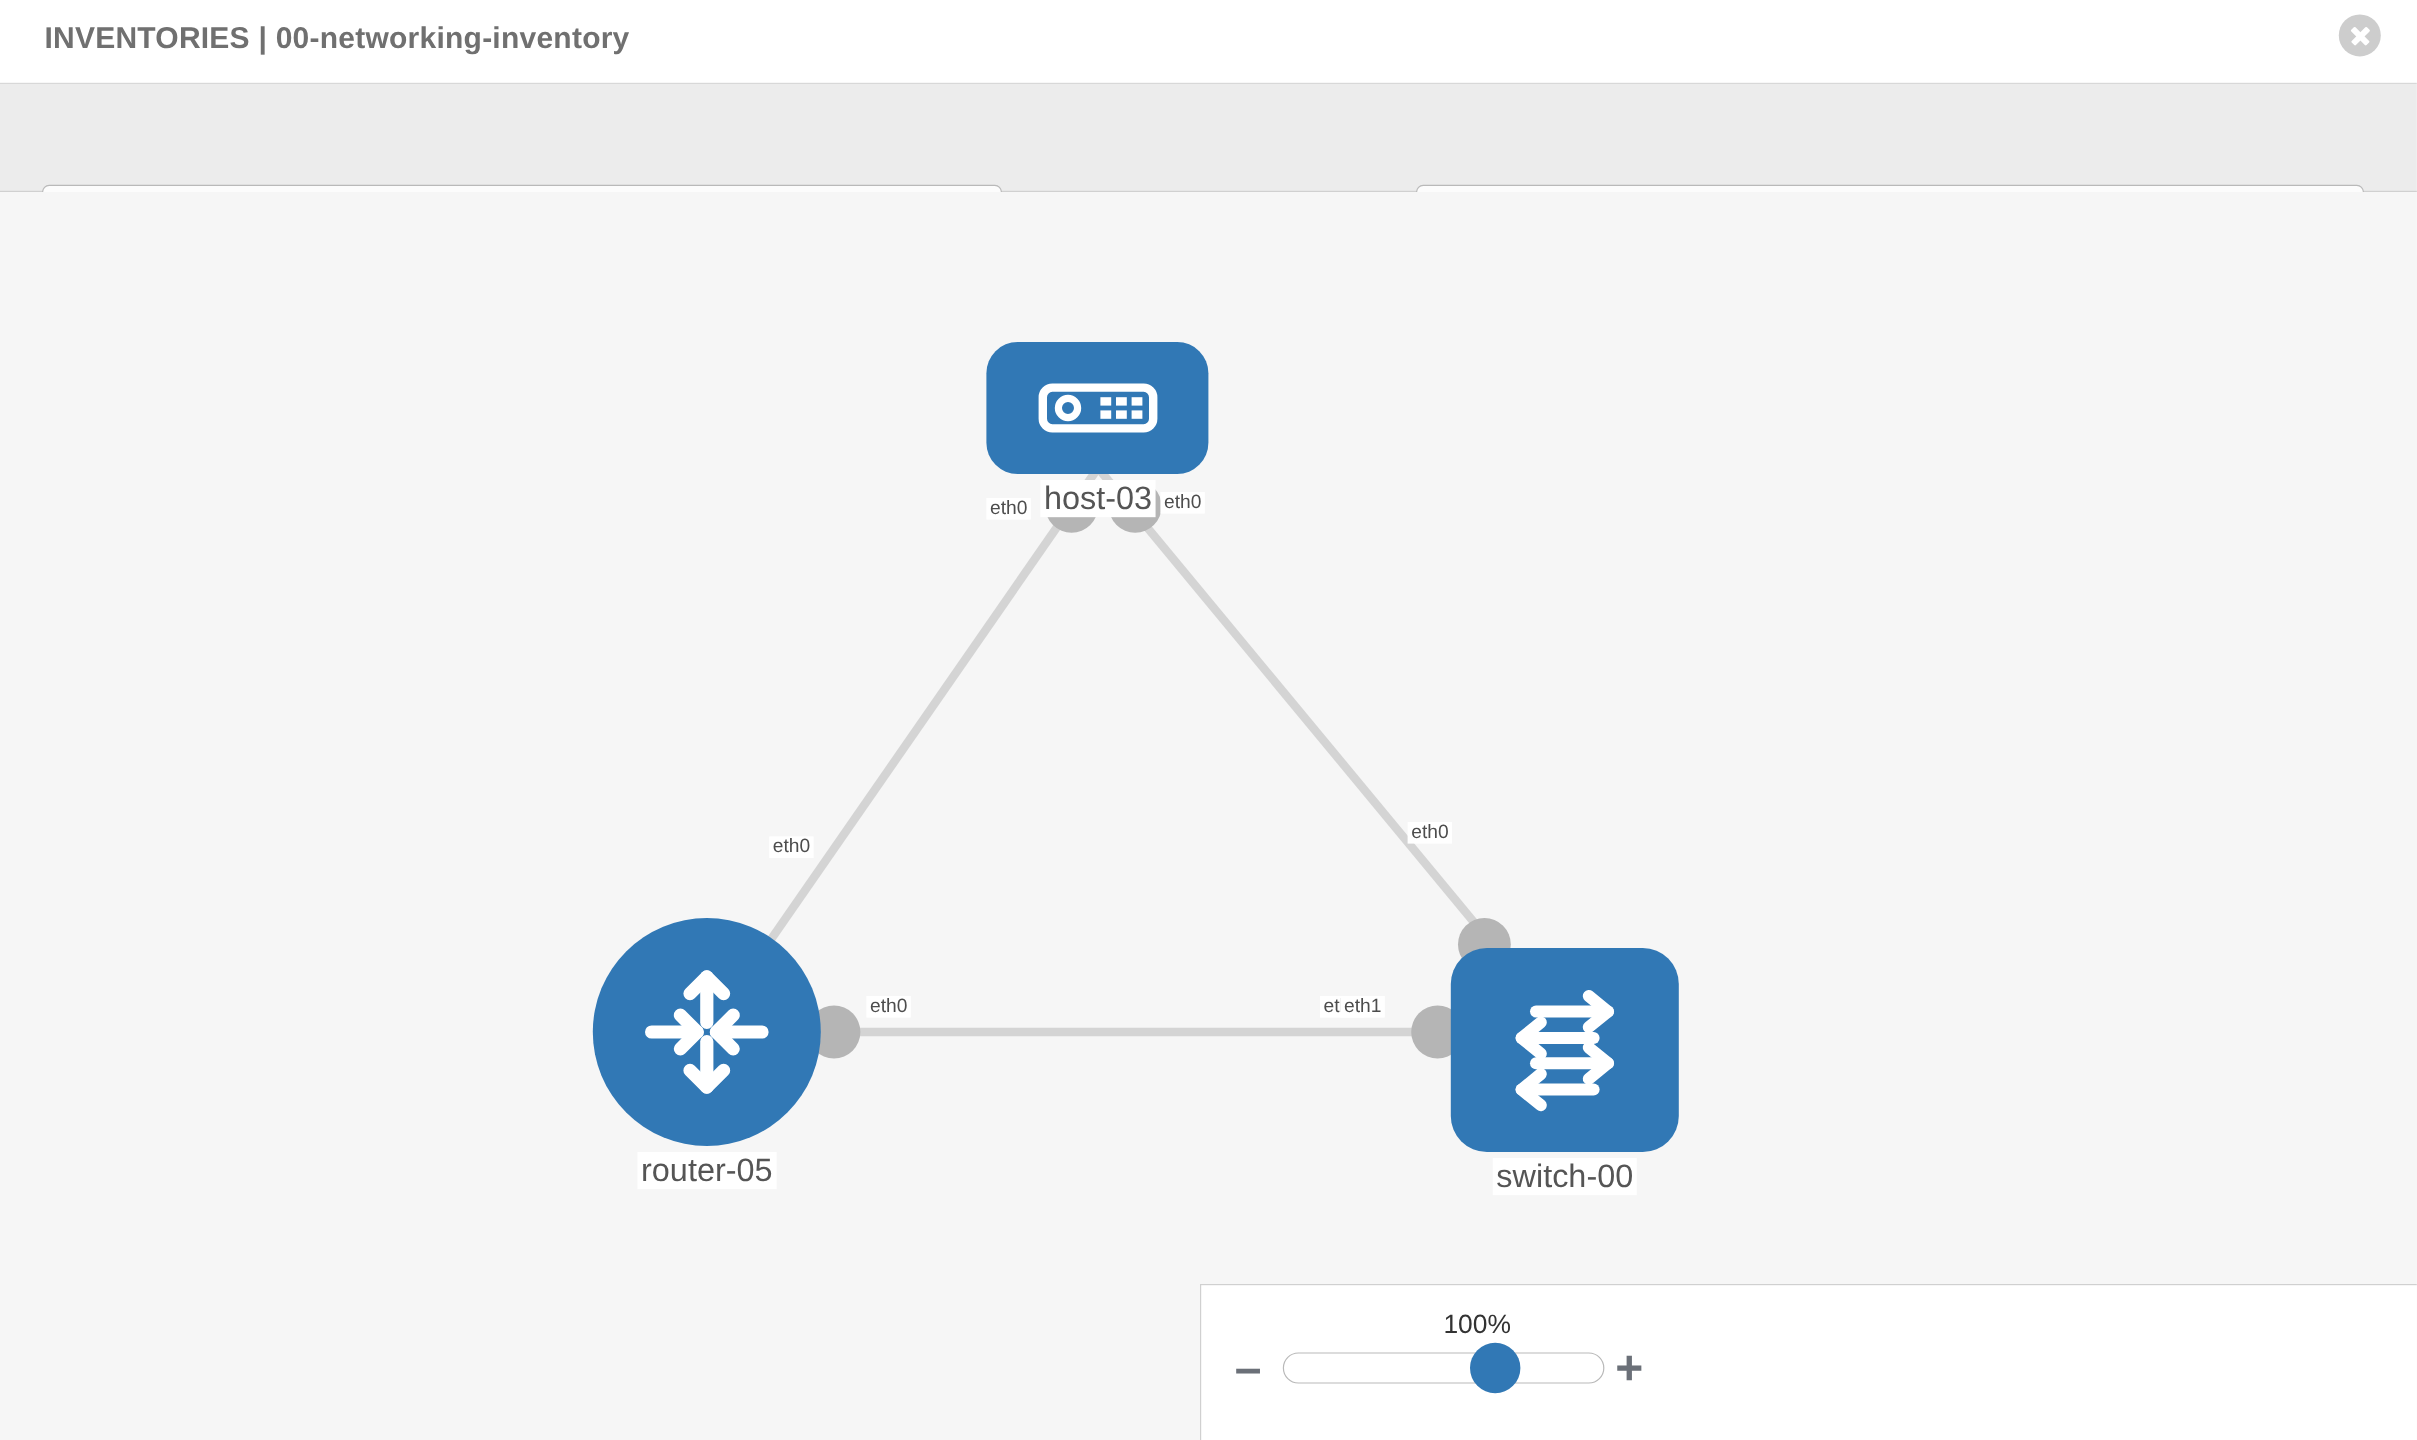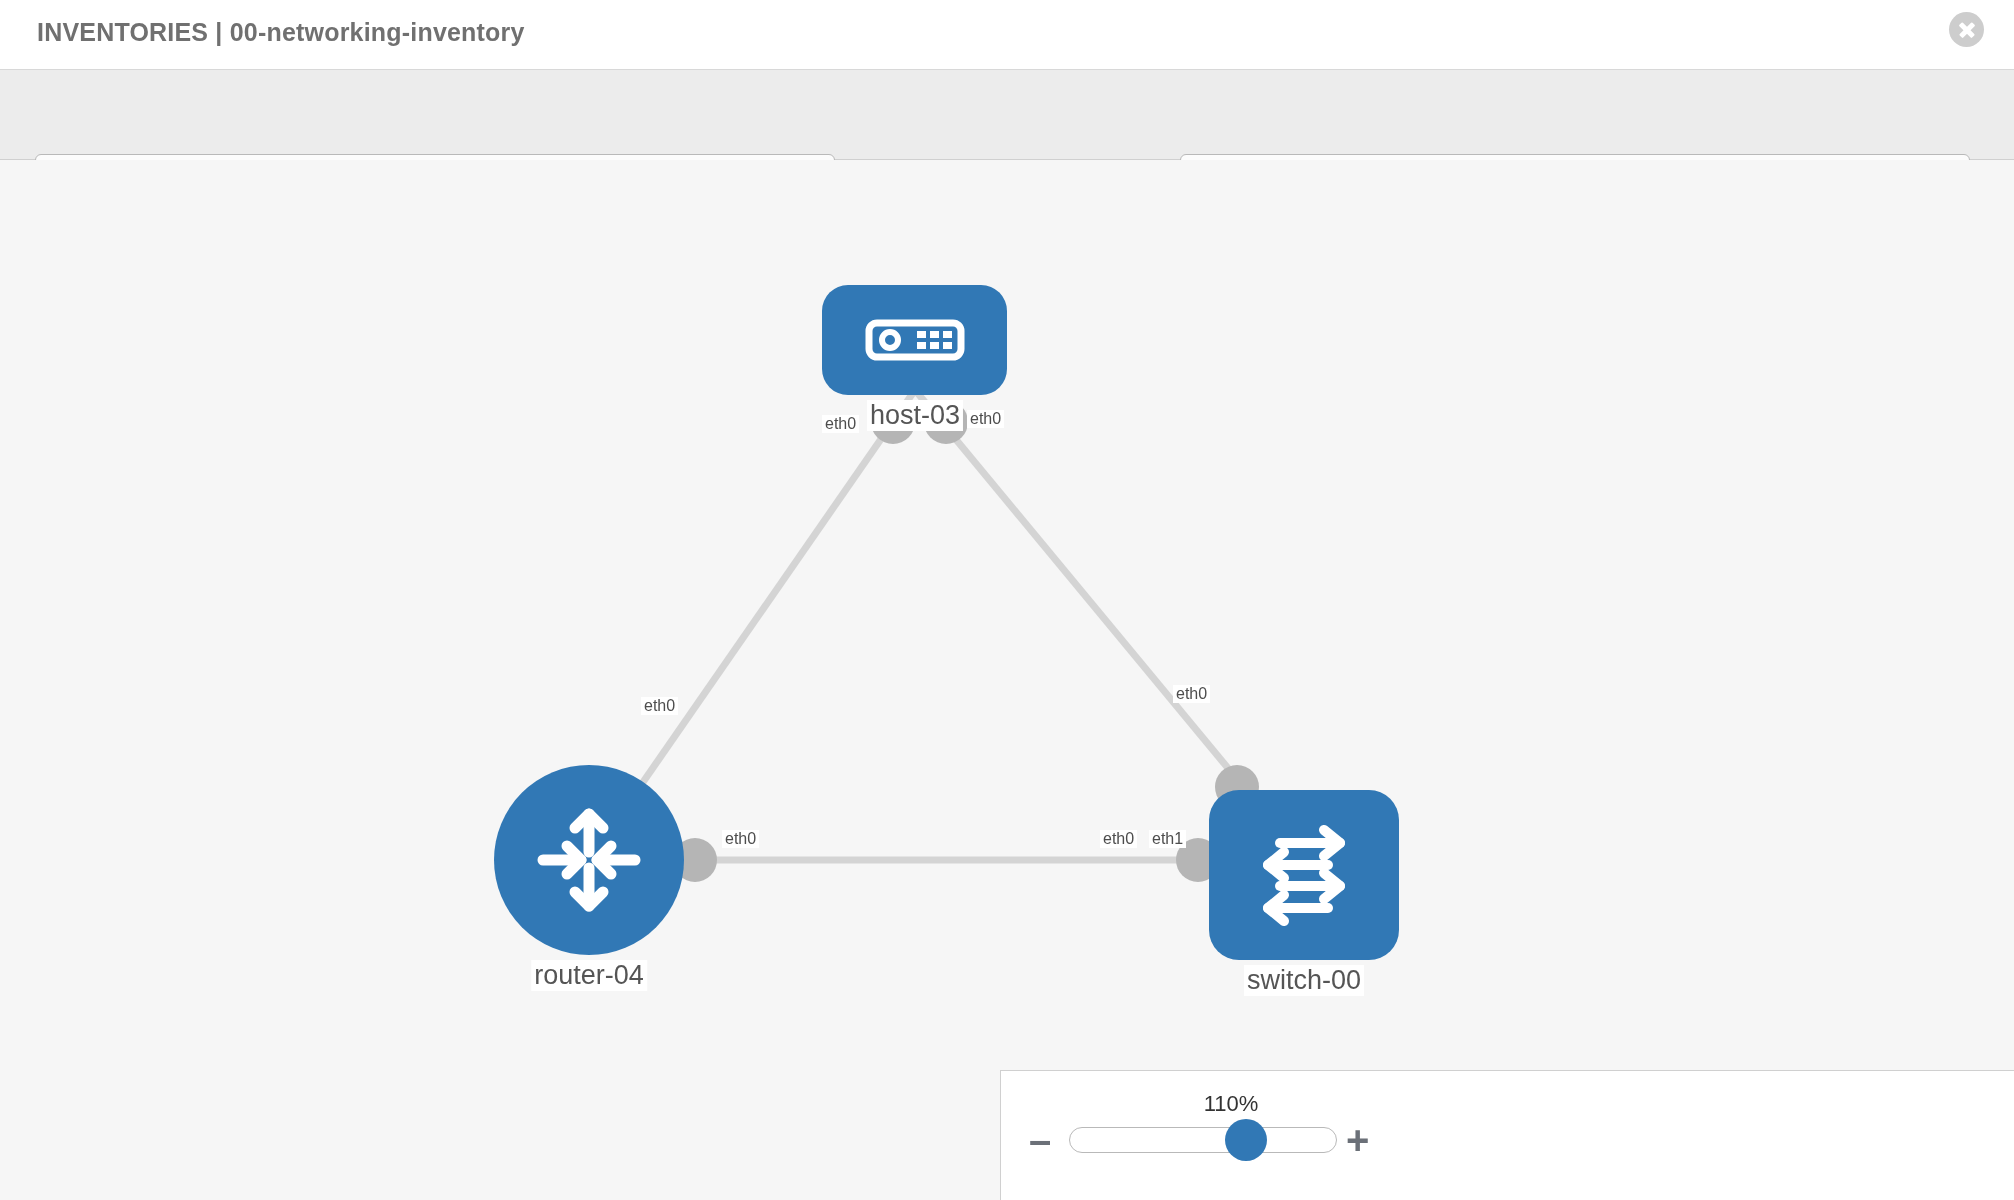--- a/index.html
+++ b/index.html
@@ -205,21 +205,21 @@
           <polyline points="42,24 56,10 70,24"></polyline>
           <line x1="56" y1="102" x2="56" y2="64"></line>
           <polyline points="42,88 56,102 70,88"></polyline>
           <line x1="10" y1="56" x2="48" y2="56"></line>
           <polyline points="34,42 48,56 34,70"></polyline>
           <line x1="102" y1="56" x2="64" y2="56"></line>
           <polyline points="78,42 64,56 78,70"></polyline>
         </g>
       </svg>
     </div>
-    <div class="node-label" style="left:95px;top:195px;">router-04</div>
+    <div class="node-label" style="left:95px;top:195px;">router-05</div>
   </div>
 
   <div class="node" style="left:1209px;top:630px;">
     <div class="node-shape" style="width:190px;height:170px;border-radius:30px;">
       <svg width="112" height="104" viewBox="0 0 112 104" aria-hidden="true">
         <g stroke="#ffffff" stroke-width="10" stroke-linecap="round" stroke-linejoin="round" fill="none">
           <line x1="32" y1="20" x2="92" y2="20"></line>
           <polyline points="76,7 92,20 76,33"></polyline>
           <line x1="80" y1="42" x2="20" y2="42"></line>
           <polyline points="36,29 20,42 36,55"></polyline>
@@ -232,23 +232,23 @@
     </div>
     <div class="node-label" style="left:95px;top:175px;">switch-00</div>
   </div>
 
   <span class="iface-label" style="left:822px;top:255px;">eth0</span>
   <span class="iface-label" style="left:967px;top:250px;">eth0</span>
   <span class="iface-label" style="left:641px;top:537px;">eth0</span>
   <span class="iface-label" style="left:1173px;top:525px;">eth0</span>
   <span class="iface-label" style="left:722px;top:670px;">eth0</span>
   <span class="iface-label" style="left:1100px;top:670px;">eth0</span>
-  <span class="iface-label" style="left:1117px;top:670px;margin-left:32px;">eth1</span>
+  <span class="iface-label" style="left:1117px;top:670px;">eth1</span>
 
 </div>
 
 <div id="zoom-panel">
-  <div id="zoom-value">110%</div>
+  <div id="zoom-value">100%</div>
   <div id="zoom-minus">–</div>
   <div id="zoom-slider-track"></div>
   <div id="zoom-slider-thumb"></div>
   <div id="zoom-plus">+</div>
 </div>
 
 </body></html>

